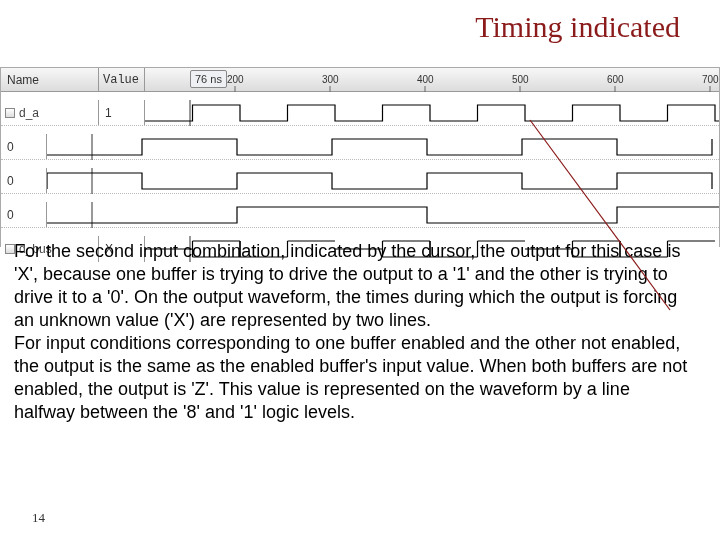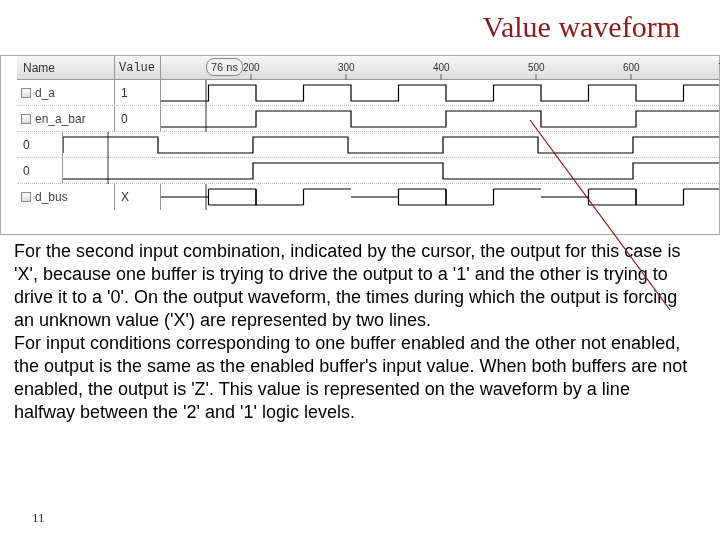--- a/index.html
+++ b/index.html
@@ -17,27 +17,26 @@
     position: absolute;
     top: 10px;
     right: 40px;
     font-family: Georgia, 'Times New Roman', serif;
     font-size: 30px;
     color: #8b1a1a;
     font-weight: normal;
   }
   .wave-panel {
     position: absolute;
-    top: 55px;
+    top: 67px;
     left: 0;
     width: 720px;
     height: 180px;
     background: #fff;
     border: 1px solid #aaa;
-    padding-left: 16px;
   }
   .wave-header {
     display: flex;
     height: 24px;
     border-bottom: 1px solid #999;
   }
   .col-name-hdr {
     width: 98px;
     border-right: 1px solid #999;
     background: linear-gradient(#f7f7f7, #dcdcdc);
@@ -71,29 +70,30 @@
     position: absolute;
     top: 2px;
     left: 45px;
     background: #eef0f3;
     border: 1px solid #888;
     padding: 0 4px;
     font-size: 11px;
     line-height: 16px;
     color: #333;
     z-index: 5;
-    border-radius: 8px;
+    border-radius: 2px;
   }
   .wave-body {
     height: 155px;
   }
   .wave-row {
     display: flex;
     height: 26px;
     border-bottom: 1px dotted #bbb;
+    margin-top: 8px;
   }
   .wave-row:last-child { border-bottom: none; }
   .sig-name {
     width: 98px;
     border-right: 1px solid #999;
     background: #fff;
     font-size: 12px;
     line-height: 26px;
     padding-left: 4px;
     color: #444;
@@ -145,21 +145,21 @@
     position: absolute;
     stroke: #8b1a1a;
     stroke-width: 1.2;
     pointer-events: none;
     z-index: 10;
   }
 </style>
 </head>
 <body>
 
-<div class="title">Value waveform</div>
+<div class="title">Timing indicated</div>
 
 <div class="wave-panel">
   <div class="wave-header">
     <div class="col-name-hdr">Name</div>
     <div class="col-value-hdr">Value</div>
     <div class="ruler">
       <div class="cursor-badge">76 ns</div>
       <svg class="ruler-inner" id="ruler-svg" width="574" height="24">
           <line x1="90" x2="90" y1="18" y2="24" stroke="#666"></line>
           <text x="82" y="15" font-size="10" fill="#333">200</text>
@@ -182,21 +182,20 @@
         <div class="sig-name"><span class="sig-glyph"></span><span>d_a</span></div>
         <div class="sig-value">1</div>
         <div class="wave-cell">
           <svg width="100%" height="26" style="position: absolute; left: 0px; top: 0px;">
             <line x1="45" x2="45" y1="0" y2="26" stroke="#333" stroke-width="1"></line>
             <path d="M 0 21 L 47.5 21 L 47.5 5 L 95 5 L 95 21 L 142.5 21 L 142.5 5 L 190 5 L 190 21 L 237.5 21 L 237.5 5 L 285 5 L 285 21 L 332.5 21 L 332.5 5 L 380 5 L 380 21 L 427.5 21 L 427.5 5 L 475 5 L 475 21 L 522.5 21 L 522.5 5 L 570 5 L 570 21 L 617.5 21 L 617.5 5 L 665 5 L 665 21" fill="none" stroke="#000" stroke-width="1.2"></path>
           </svg>
         </div>
       </div>
       <div class="wave-row">
-        <div class="sig-name"><span class="sig-glyph"></span><span>en_a_bar</span></div>
         <div class="sig-value">0</div>
         <div class="wave-cell">
           <svg width="100%" height="26" style="position: absolute; left: 0px; top: 0px;">
             <line x1="45" x2="45" y1="0" y2="26" stroke="#333" stroke-width="1"></line>
             <path d="M 0 21 L 95 21 L 95 5 L 190 5 L 190 21 L 285 21 L 285 5 L 380 5 L 380 21 L 475 21 L 475 5 L 570 5 L 570 21 L 665 21 L 665 5" fill="none" stroke="#000" stroke-width="1.2"></path>
           </svg>
         </div>
       </div>
       <div class="wave-row">
         <div class="sig-value">0</div>
@@ -254,16 +253,16 @@
       </div>
     </div>
 </div>
 
 <svg class="anno-line" style="top:0;left:0" width="720" height="540">
   <line x1="530" y1="120" x2="670" y2="310"></line>
 </svg>
 
 <div class="text-block">
   <div>For the second input combination, indicated by the cursor, the output for this case is 'X', because one buffer is trying to drive the output to a '1' and the other is trying to drive it to a '0'. On the output waveform, the times during which the output is forcing an unknown value ('X') are represented by two lines.</div>
-  <div>For input conditions corresponding to one buffer enabled and the other not enabled, the output is the same as the enabled buffer's input value. When both buffers are not enabled, the output is 'Z'. This value is represented on the waveform by a line halfway between the '2' and '1' logic levels.</div>
+  <div>For input conditions corresponding to one buffer enabled and the other not enabled, the output is the same as the enabled buffer's input value. When both buffers are not enabled, the output is 'Z'. This value is represented on the waveform by a line halfway between the '8' and '1' logic levels.</div>
 </div>
 
-<div class="page-num">11</div>
+<div class="page-num">14</div>
 
 </body></html>

